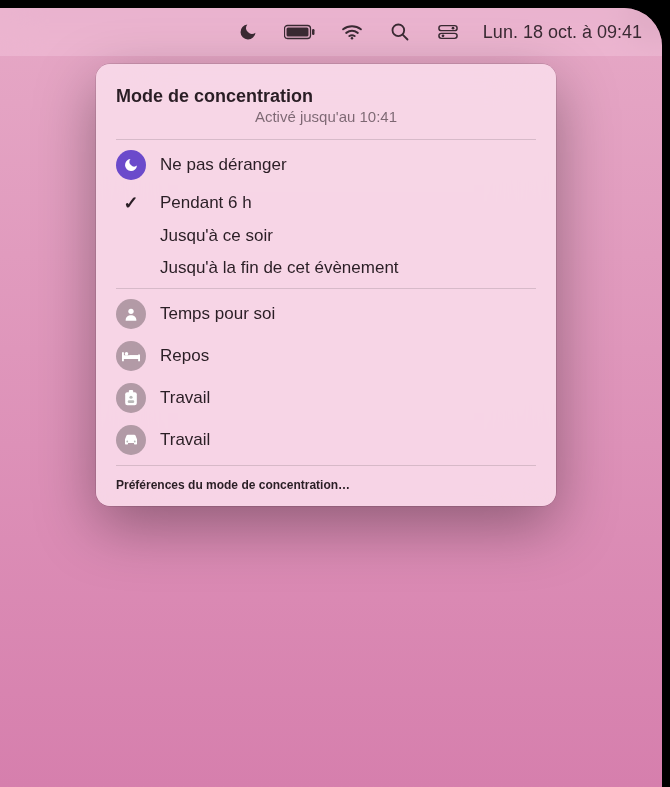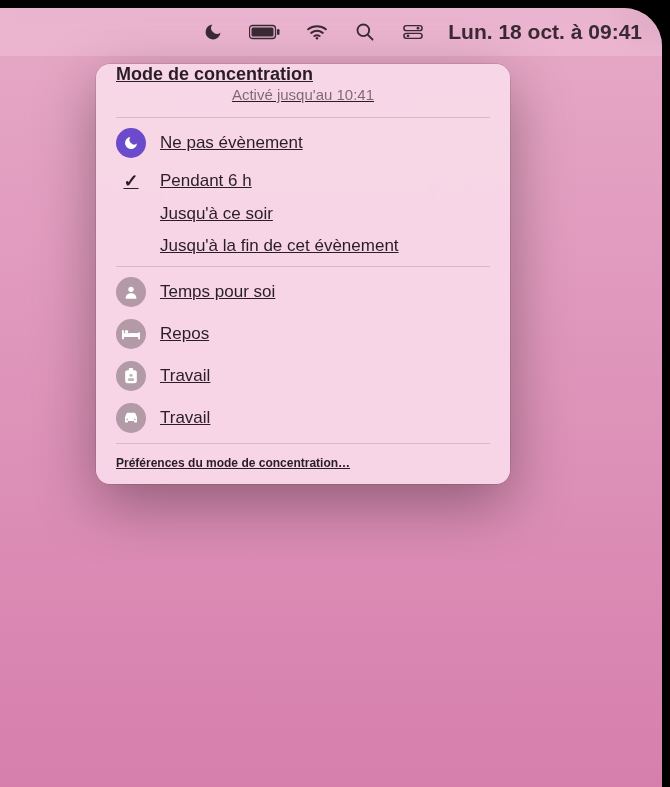--- a/index.html
+++ b/index.html
@@ -33,36 +33,35 @@
       color: #3a2a33;
     }
     .menubar .icon-slot {
       display: flex;
       align-items: center;
       justify-content: center;
       width: 26px;
       height: 26px;
     }
     .menubar .datetime {
-      font-size: 21px;
-      font-weight: 700;
+      font-size: 18px;
+      font-weight: 400;
       white-space: nowrap;
     }
     .dropdown {
       position: absolute;
       top: 56px;
       left: 96px;
-      width: 414px;
+      width: 460px;
       background: rgba(248, 218, 233, 0.92);
       backdrop-filter: blur(30px);
       border-radius: 14px;
       box-shadow: 0 0 0 0.5px rgba(0,0,0,0.2), 0 20px 60px rgba(0,0,0,0.35);
-      padding: 0 0 10px;
+      padding: 22px 0 10px;
       color: #2a1e25;
-      text-decoration: underline;
     }
     .dropdown-header {
       padding: 0 20px 10px;
     }
     .dropdown-title {
       font-size: 18px;
       font-weight: 700;
     }
     .dropdown-sub {
       font-size: 15px;
@@ -159,21 +158,21 @@
       <div class="dropdown-sub">Activé jusqu'au 10:41</div>
     </div>
     <div class="sep"></div>
 
     <div class="row">
       <div class="icon icon-active">
         <svg width="16" height="16" viewBox="0 0 24 24" fill="#fff">
             <path d="M21 12.8A9 9 0 1111.2 3 7 7 0 0021 12.8z"></path>
           </svg>
       </div>
-      <span>Ne pas évènement</span>
+      <span>Ne pas déranger</span>
     </div>
 
     <div class="row">
       <div class="check">✓</div>
       <span>Pendant 6 h</span>
     </div>
     <div class="row">
       <div class="spacer"></div>
       <span>Jusqu'à ce soir</span>
     </div>

